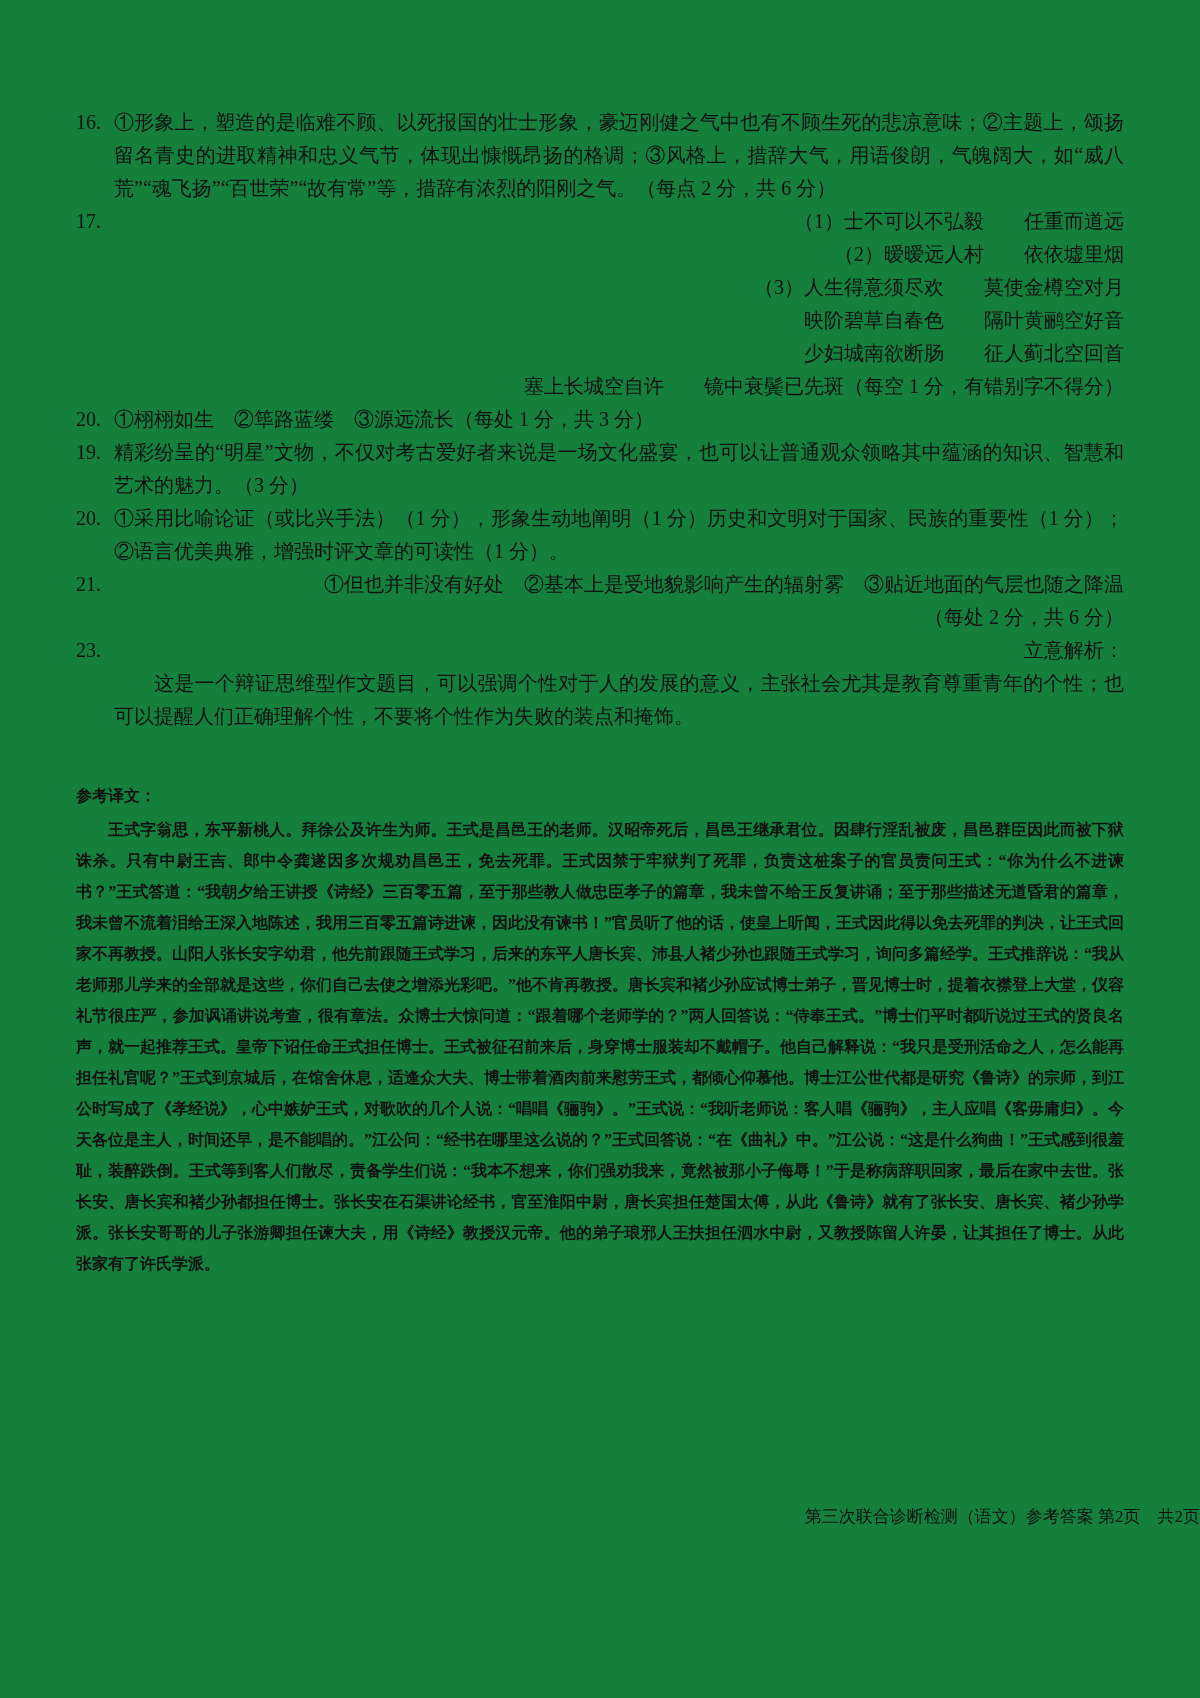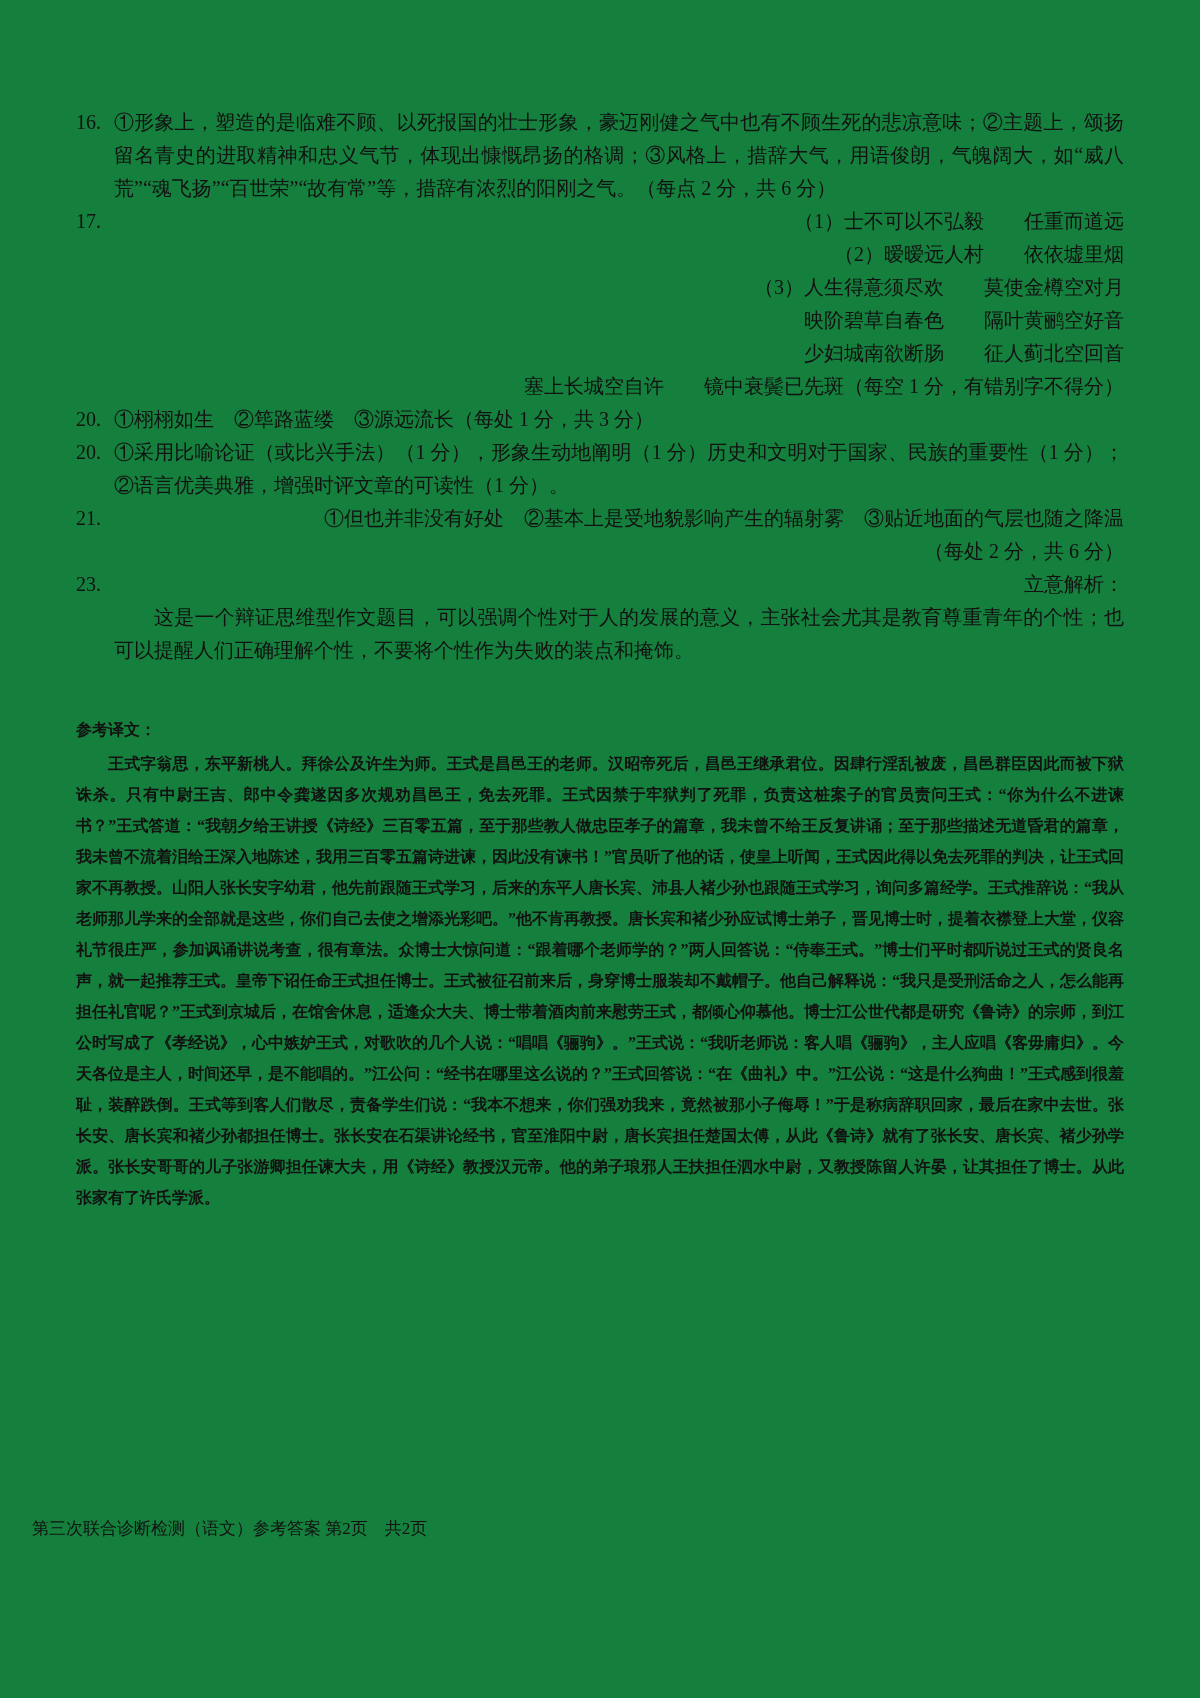--- a/index.html
+++ b/index.html
@@ -58,25 +58,24 @@
     margin: 0;
     text-indent: 2em;
     text-align: justify;
     font-weight: bold;
   }
   
   .footer {
     position: absolute;
     left: 0;
     right: 0;
-    bottom: 158px;
-    text-align: left;
+    bottom: 170px;
+    text-align: right;
     font-size: 17px;
     color: #111111;
-    margin-left: 32px;
   }
 </style>
 </head>
 <body>
 
 <div class="page">
   <div class="content">
 
     <div class="answers">
 
@@ -95,20 +94,24 @@
           <div class="subline indent">少妇城南欲断肠　　征人蓟北空回首</div>
           <div class="subline indent">塞上长城空自许　　镜中衰鬓已先斑（每空 1 分，有错别字不得分）</div>
         </div>
       </div>
 
       <div class="item">
         <span class="num">20.</span>
         <div>①栩栩如生　②筚路蓝缕　③源远流长（每处 1 分，共 3 分）</div>
       </div>
 
+      <div class="item">
+        <span class="num">19.</span>
+        <div>精彩纷呈的“明星”文物，不仅对考古爱好者来说是一场文化盛宴，也可以让普通观众领略其中蕴涵的知识、智慧和艺术的魅力。（3 分）</div>
+      </div>
 
       <div class="item">
         <span class="num">20.</span>
         <div>①采用比喻论证（或比兴手法）（1 分），形象生动地阐明（1 分）历史和文明对于国家、民族的重要性（1 分）；②语言优美典雅，增强时评文章的可读性（1 分）。</div>
       </div>
 
       <div class="item">
         <span class="num">21.</span>
         <div>
           <div class="subline">①但也并非没有好处　②基本上是受地貌影响产生的辐射雾　③贴近地面的气层也随之降温</div>

